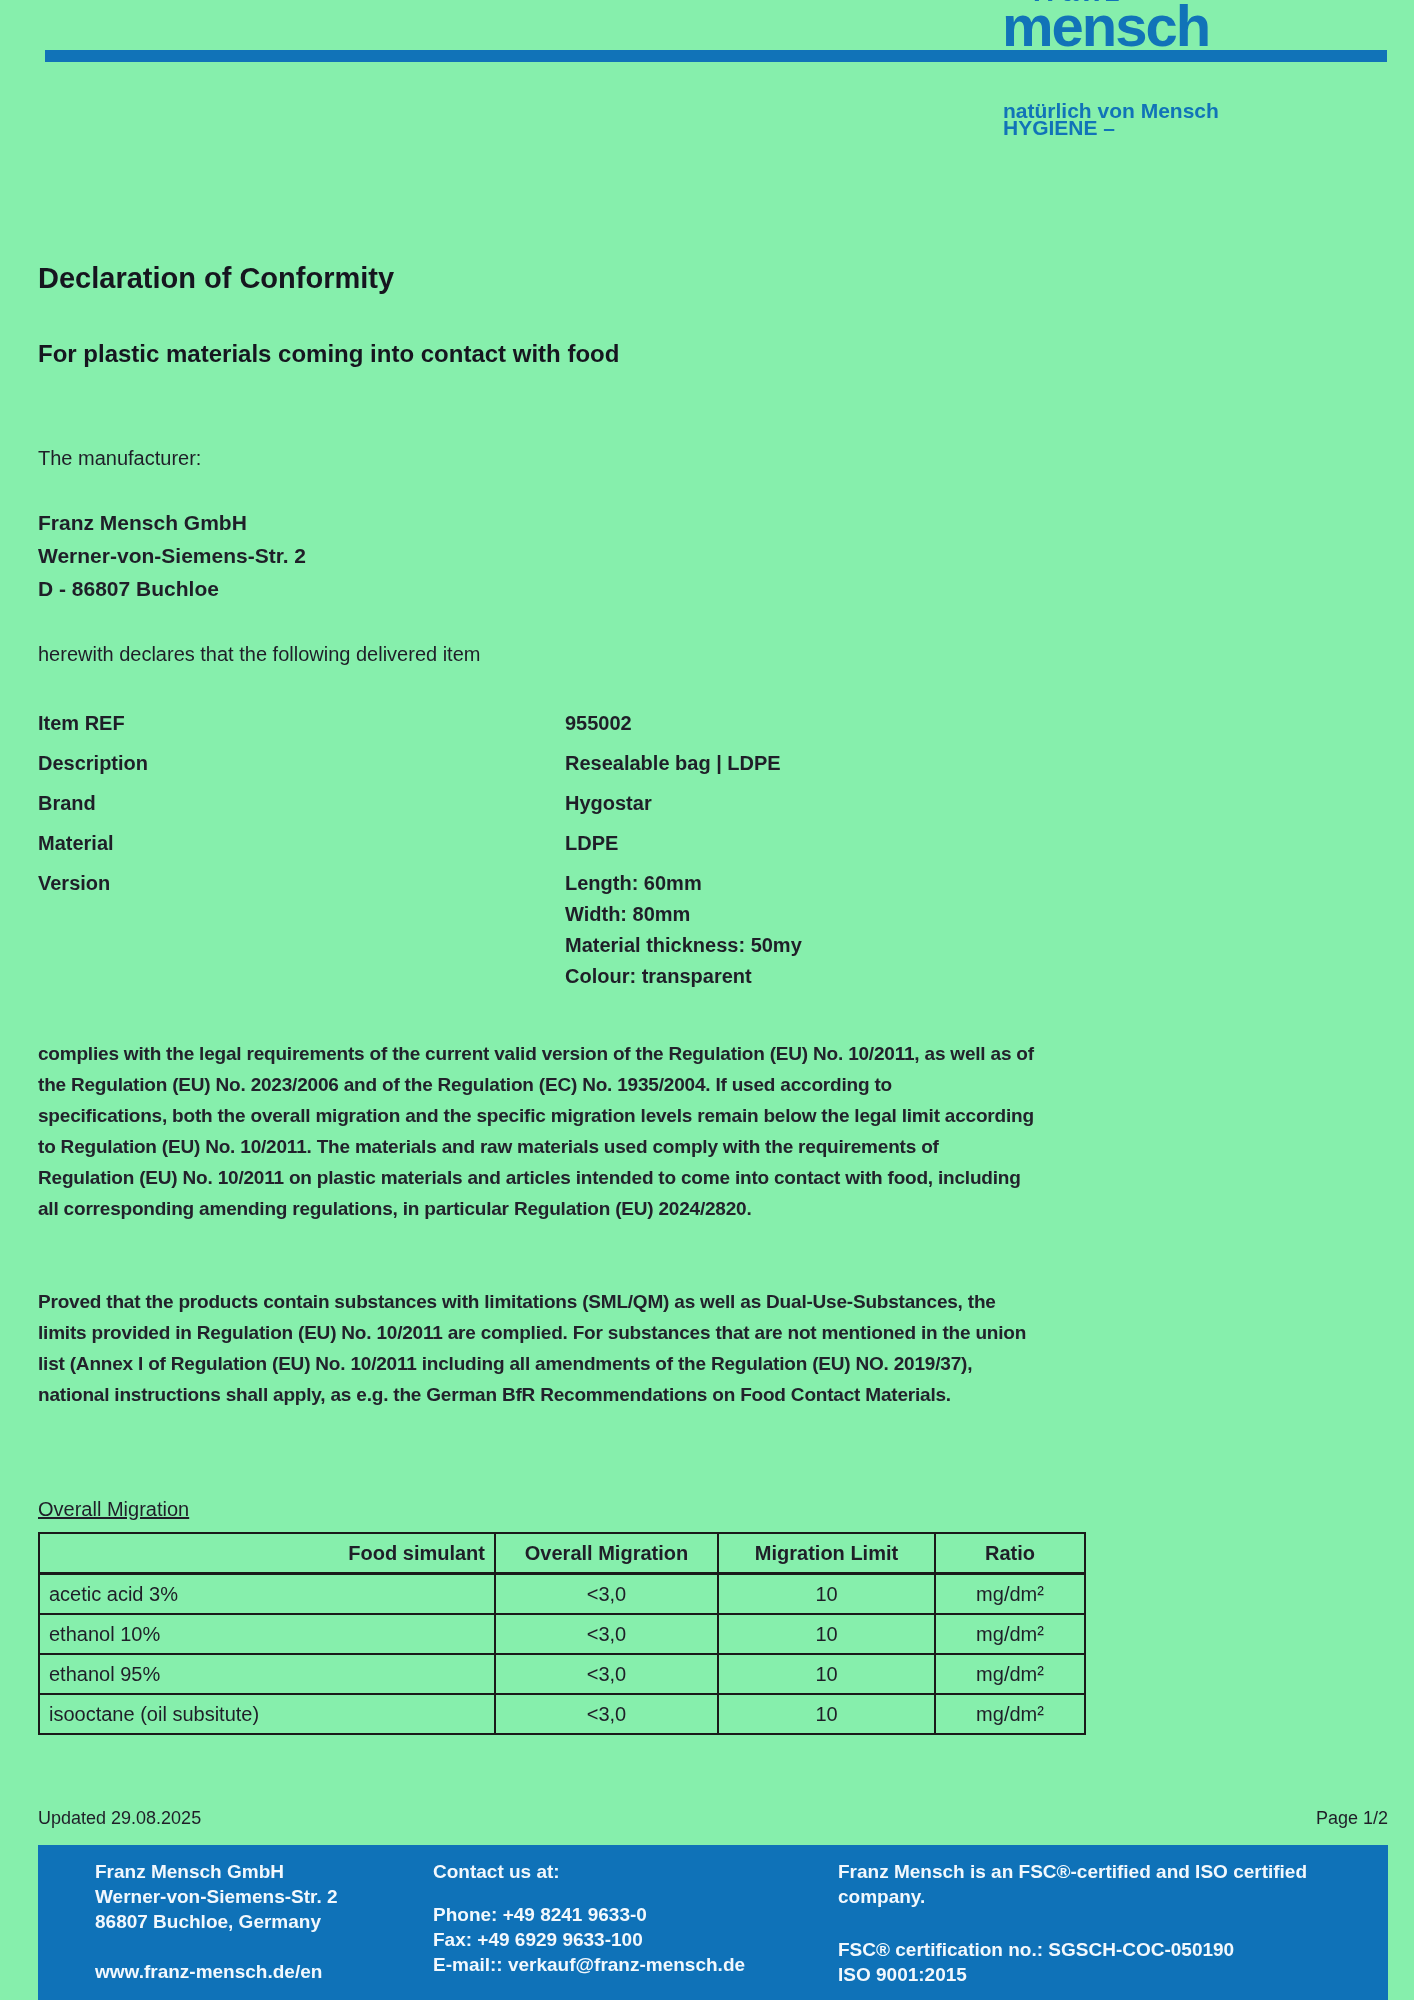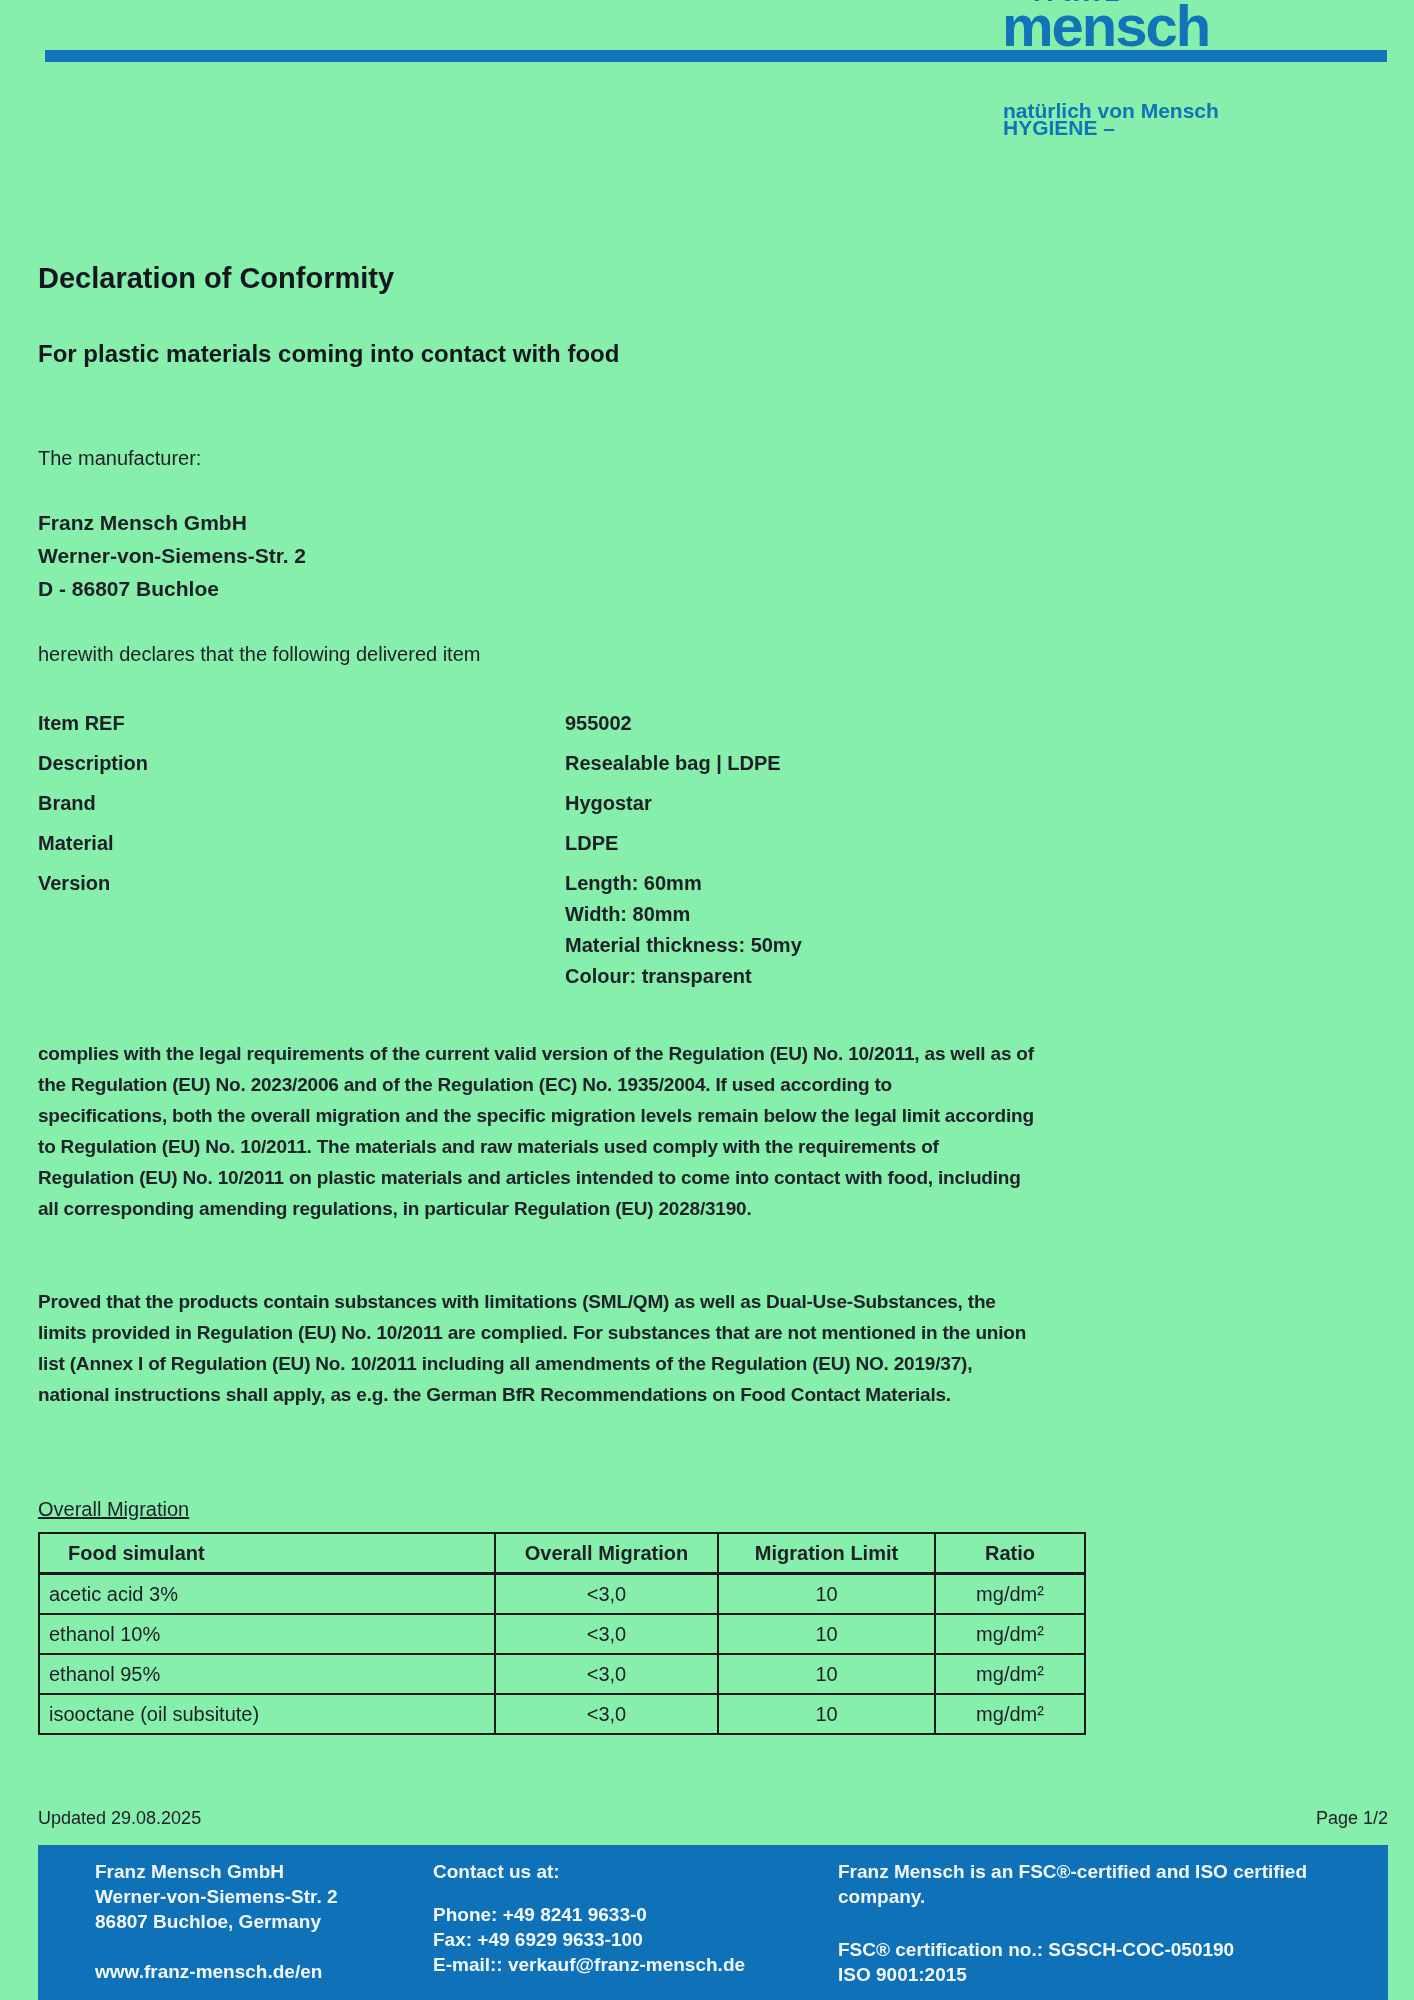--- a/index.html
+++ b/index.html
@@ -26,21 +26,21 @@
   .item-value{flex:1;}
   
   .para{position:absolute;left:38px;font-size:19px;font-weight:bold;line-height:31px;letter-spacing:-0.2px;color:#22222b;}
   .para-compliance{top:1038px;}
   .para-substances{top:1286px;}
   
   .migration-heading{position:absolute;left:38px;top:1498px;font-size:20px;text-decoration:underline;}
   .migration-table{position:absolute;left:38px;top:1532px;border-collapse:collapse;table-layout:fixed;font-size:20px;}
   .migration-table th,.migration-table td{border:2px solid #1a1a1a;padding:0 9px;height:38px;}
   .migration-table th{font-weight:bold;text-align:center;border-bottom-width:3px;}
-  .migration-table th.col-simulant{text-align:left;padding-left:28px;}
+  .migration-table th.col-simulant{text-align:right;padding-left:28px;}
   .migration-table td{text-align:center;font-weight:normal;}
   .migration-table td.cell-simulant{text-align:left;}
   .col-simulant{width:417px;}
   .col-overall{width:203px;}
   .col-limit{width:197px;}
   .col-ratio{width:130px;}
   
   .updated-line{position:absolute;left:38px;top:1808px;font-size:18px;}
   .page-number{position:absolute;right:26px;top:1808px;font-size:18px;}
   
@@ -101,21 +101,21 @@
       </div>
     </div>
   </div>
 
   <div class="para para-compliance">
     <div>complies with the legal requirements of the current valid version of the Regulation (EU) No. 10/2011, as well as of</div>
     <div>the Regulation (EU) No. 2023/2006 and of the Regulation (EC) No. 1935/2004. If used according to</div>
     <div>specifications, both the overall migration and the specific migration levels remain below the legal limit according</div>
     <div>to Regulation (EU) No. 10/2011. The materials and raw materials used comply with the requirements of</div>
     <div>Regulation (EU) No. 10/2011 on plastic materials and articles intended to come into contact with food, including</div>
-    <div>all corresponding amending regulations, in particular Regulation (EU) 2028/3190.</div>
+    <div>all corresponding amending regulations, in particular Regulation (EU) 2024/2820.</div>
   </div>
 
   <div class="para para-substances">
     <div>Proved that the products contain substances with limitations (SML/QM) as well as Dual-Use-Substances, the</div>
     <div>limits provided in Regulation (EU) No. 10/2011 are complied. For substances that are not mentioned in the union</div>
     <div>list (Annex I of Regulation (EU) No. 10/2011 including all amendments of the Regulation (EU) NO. 2019/37),</div>
     <div>national instructions shall apply, as e.g. the German BfR Recommendations on Food Contact Materials.</div>
   </div>
 
   <div class="migration-heading">Overall Migration</div>

